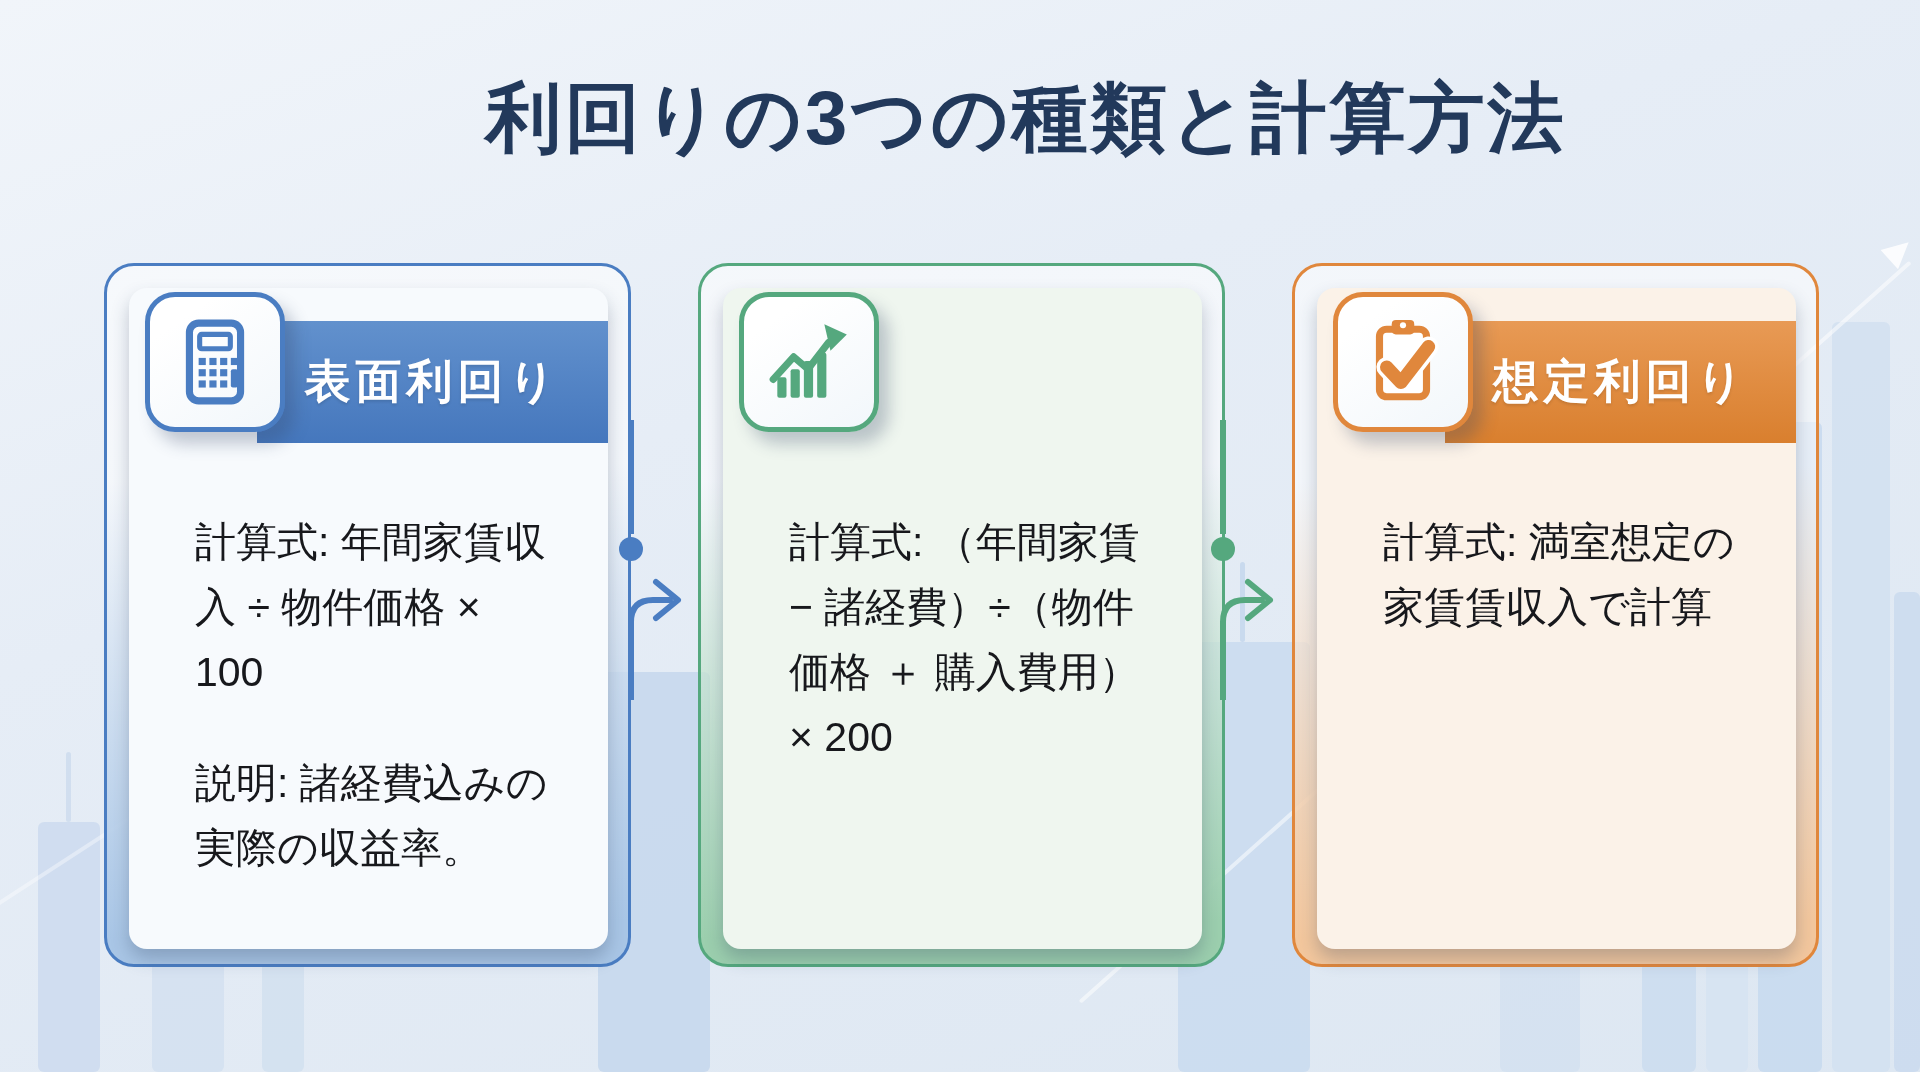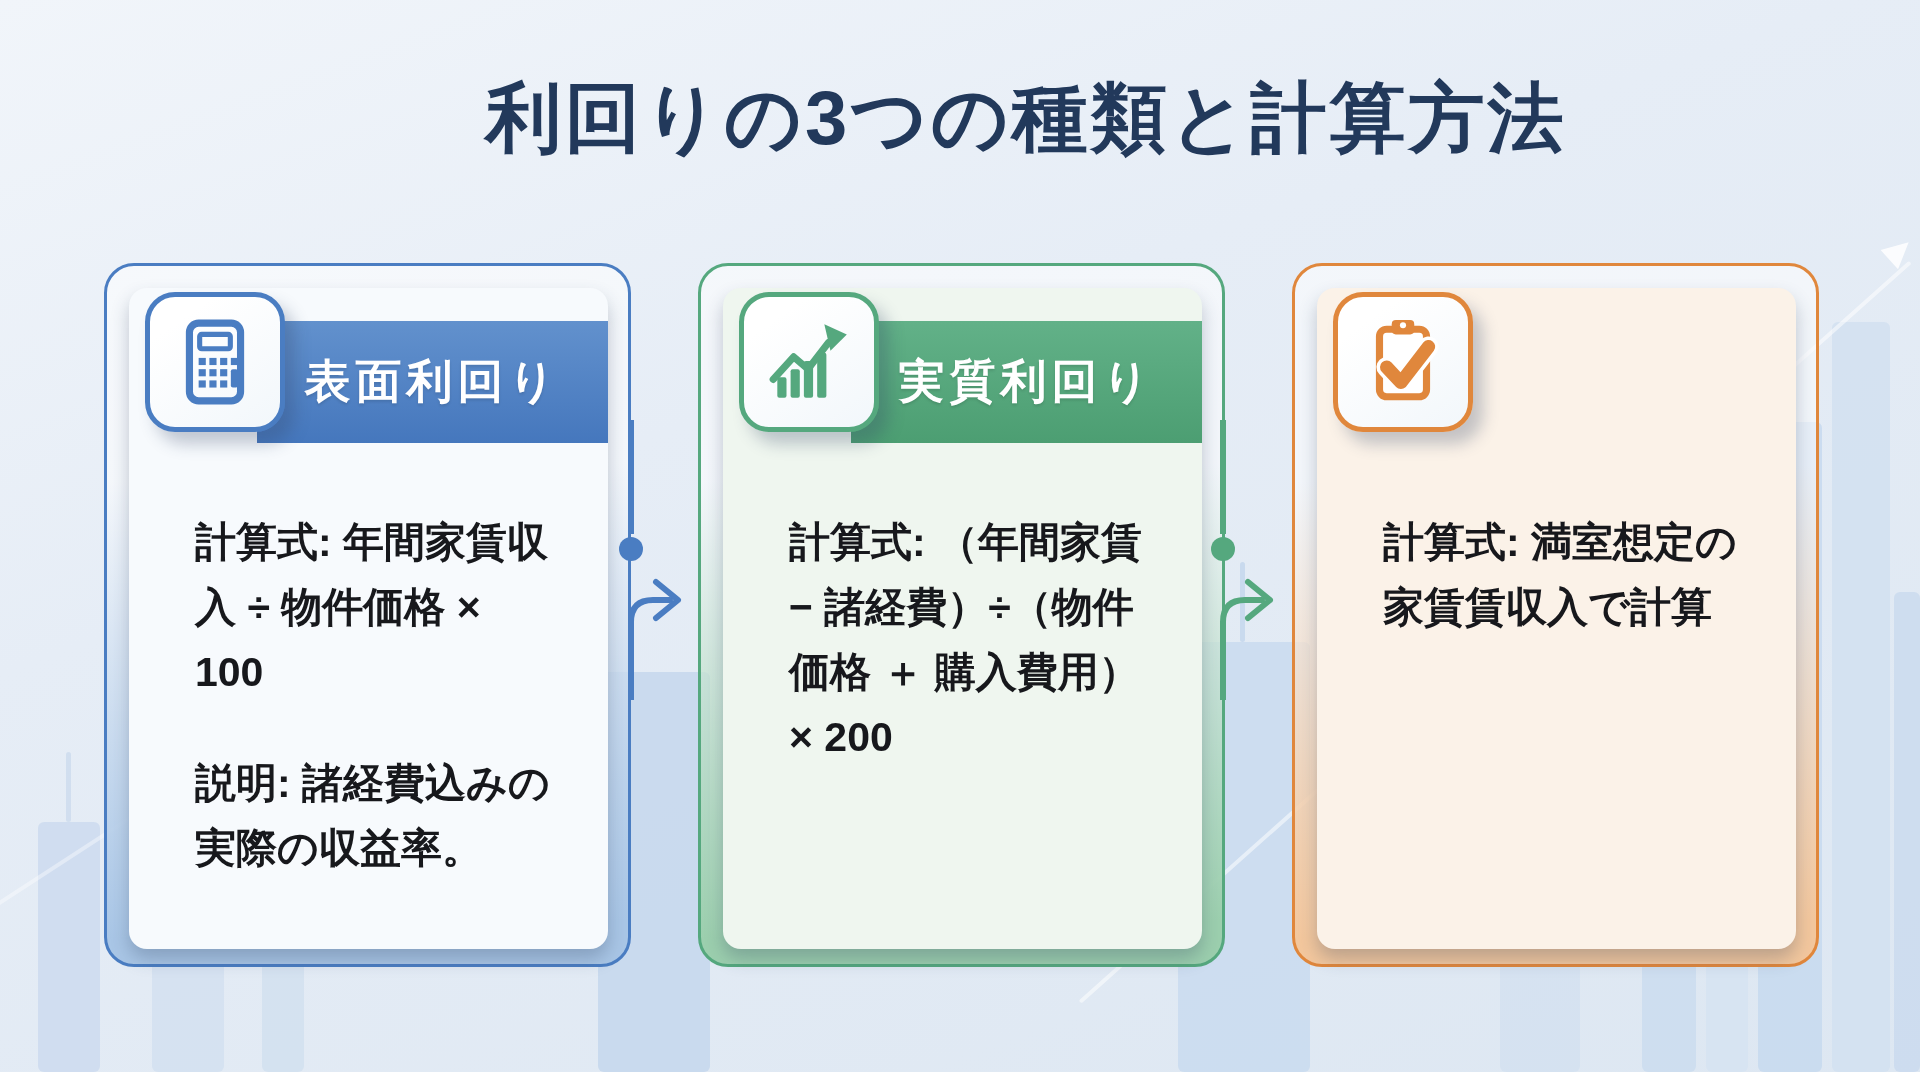--- a/index.html
+++ b/index.html
@@ -40,21 +40,21 @@
   }
   .icon-box{
     position:absolute;top:26px;left:38px;width:140px;height:140px;box-sizing:border-box;
     border:5px solid var(--c);border-radius:30px;
     background:linear-gradient(145deg,#ffffff 20%,#f2f7fb 100%);
     box-shadow:10px 12px 16px rgba(50,70,100,.28);
     display:flex;align-items:center;justify-content:center;
   }
   .card-body{
     position:absolute;top:222px;left:66px;right:54px;
-    font-size:41px;font-weight:700;color:#17181c;line-height:65px;
+    font-size:41px;font-weight:400;color:#17181c;line-height:65px;
   }
   .card-body p{margin:0;}
   .card-body p.desc{margin-top:46px;}
   .connector{position:absolute;}
 </style>
 </head>
 <body>
 
 <div class="stage">
 
@@ -119,23 +119,20 @@
     <path d="M31,280 L31,202 Q31,180 53,180 L70,180" fill="none" stroke="#4a7dc2" stroke-width="6" stroke-linecap="round"></path>
     <path d="M56,162 L78,180 L56,198" fill="none" stroke="#4a7dc2" stroke-width="6" stroke-linecap="round" stroke-linejoin="round"></path>
   </svg>
 
   <section class="card card--net">
     <div class="card-fill">
       <div class="card-body">
         <p>計算式: （年間家賃 − 諸経費）÷（物件価格 ＋ 購入費用）× 200</p>
       </div>
     </div>
-    <div class="band">
-      <span>実質利回り</span>
-    </div>
     <div class="icon-box">
       <svg width="92" height="92" viewBox="0 0 90 90">
         <g fill="#55a87e">
           <rect x="14" y="60" width="9" height="20" rx="2"></rect>
           <rect x="27" y="52" width="9" height="28" rx="2"></rect>
           <rect x="40" y="44" width="9" height="36" rx="2"></rect>
           <rect x="53" y="36" width="9" height="44" rx="2"></rect>
         </g>
         <polyline points="10,62 30,40 44,52 64,26" fill="none" stroke="#55a87e" stroke-width="7" stroke-linecap="round" stroke-linejoin="round"></polyline>
         <polygon points="60,8 82,18 66,34" fill="#55a87e"></polygon>
@@ -149,20 +146,23 @@
     <path d="M31,280 L31,202 Q31,180 53,180 L70,180" fill="none" stroke="#55a87e" stroke-width="6" stroke-linecap="round"></path>
     <path d="M56,162 L78,180 L56,198" fill="none" stroke="#55a87e" stroke-width="6" stroke-linecap="round" stroke-linejoin="round"></path>
   </svg>
 
   <section class="card card--expected">
     <div class="card-fill">
       <div class="card-body">
         <p>計算式: 満室想定の家賃賃収入で計算</p>
       </div>
     </div>
+    <div class="band">
+      <span>想定利回り</span>
+    </div>
     <div class="icon-box">
       <svg width="92" height="92" viewBox="0 0 90 90">
         <rect x="22" y="13" width="46" height="66" rx="7" fill="#ffffff" stroke="#e0873c" stroke-width="7"></rect>
         <rect x="34" y="4" width="22" height="14" rx="4" fill="#e0873c"></rect>
         <circle cx="45" cy="9" r="3" fill="#ffffff"></circle>
         <path d="M29,50 L43,65 L70,30" fill="none" stroke="#ffffff" stroke-width="20" stroke-linecap="round" stroke-linejoin="round"></path>
         <path d="M29,50 L43,65 L70,30" fill="none" stroke="#e0873c" stroke-width="13" stroke-linecap="round" stroke-linejoin="round"></path>
       </svg>
     </div>
   </section>

